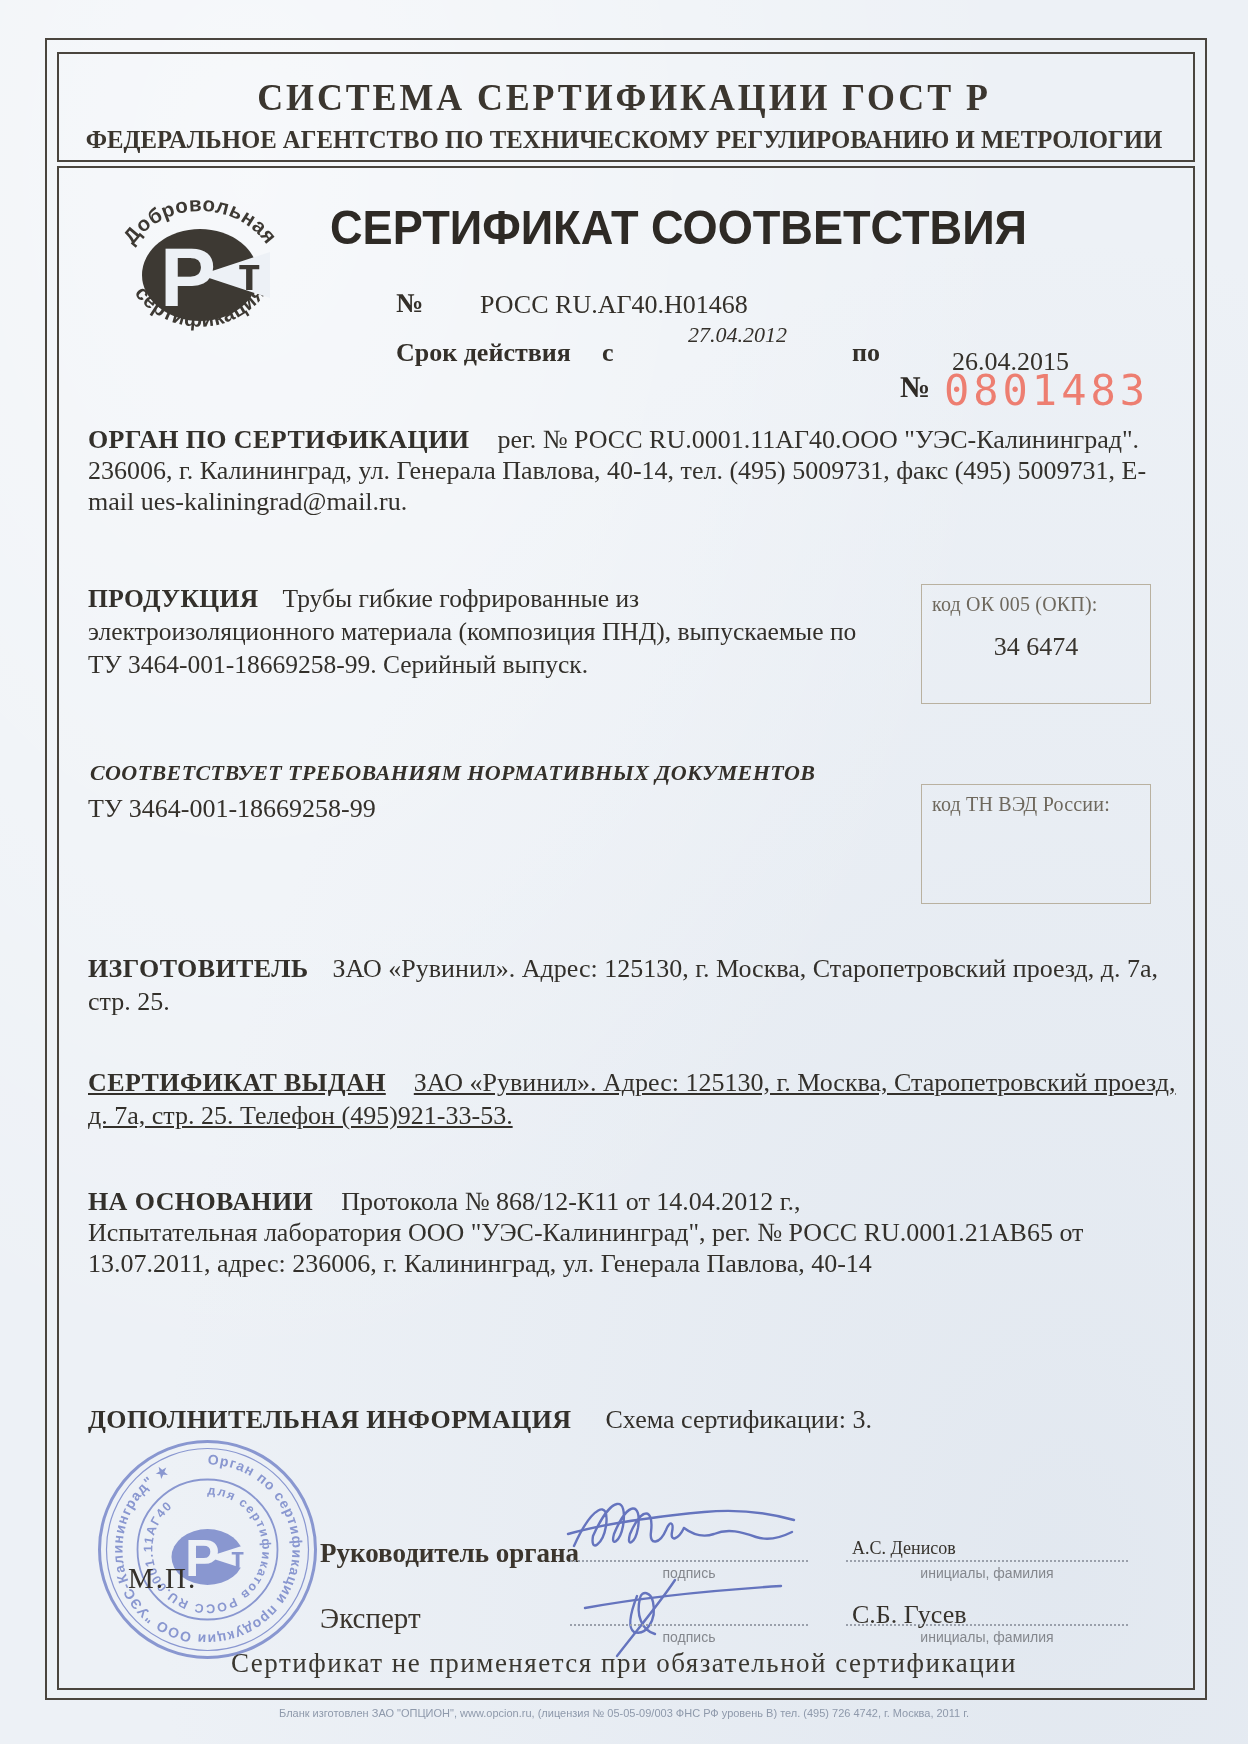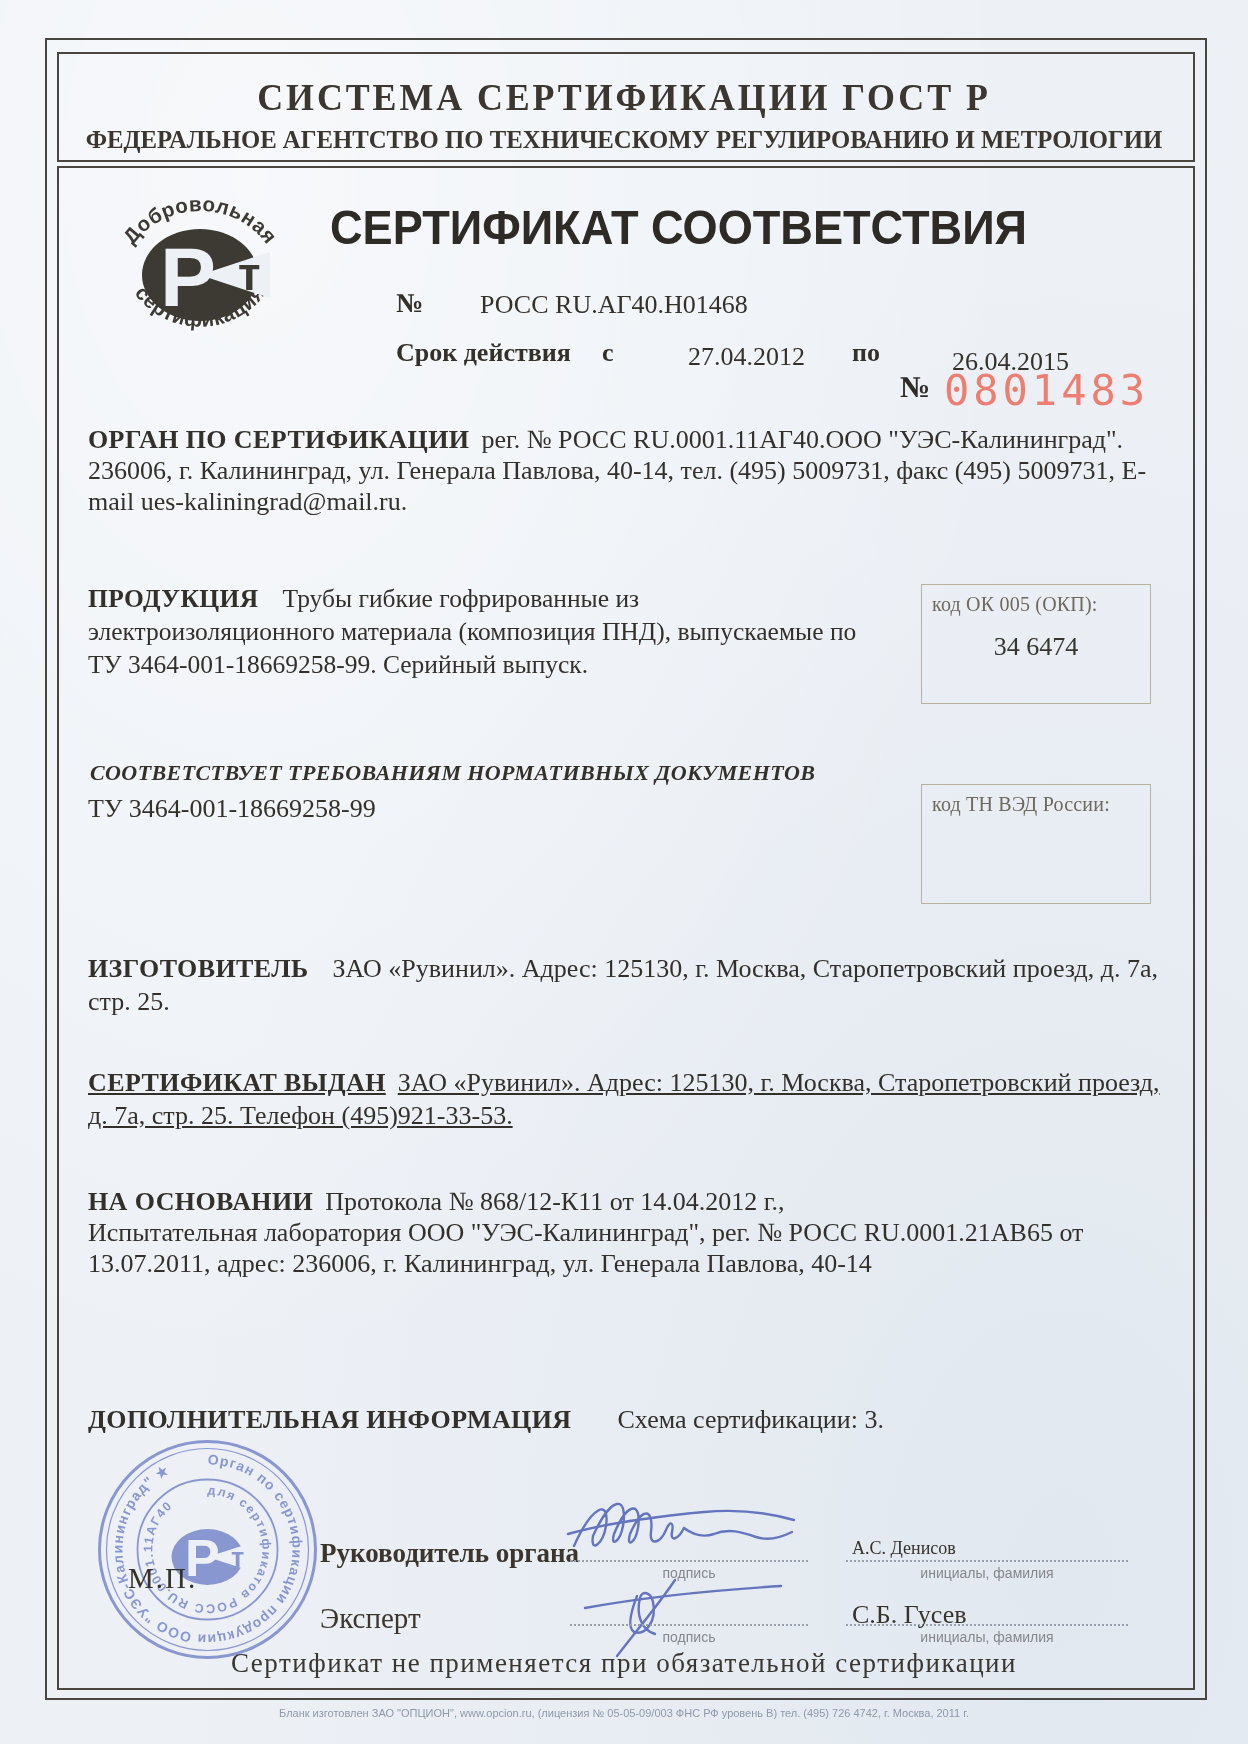--- a/index.html
+++ b/index.html
@@ -27,31 +27,31 @@
 
   .doc-title { left:330px; top:200px;
     font-family:"Liberation Sans", sans-serif; font-weight:bold;
     font-size:48px; color:#2e2a25; transform:scaleX(.94); transform-origin:left top;
     letter-spacing:0; white-space:nowrap; }
 
   .num-label   { left:396px; top:288px; font-weight:bold; font-size:27px; }
   .num-value   { left:480px; top:290px; font-size:26px; }
   .val-label   { left:396px; top:338px; font-weight:bold; font-size:26px; }
   .val-from-l  { left:602px; top:338px; font-weight:bold; font-size:26px; }
-  .val-from    { left:688px; top:342px; font-size:26px; }
+  .val-from    { left:688px; top:322px; font-size:22px;font-style:italic; }
   .val-to-l    { left:852px; top:338px; font-weight:bold; font-size:26px; }
   .val-to      { left:952px; top:347px; font-size:26px; }
 
   .blank-num-label { left:900px; top:370px; font-weight:bold; font-size:30px; color:#2f2b26; }
   .blank-num { left:944px; top:366px;
     font-family:"DejaVu Sans Mono", monospace; font-size:42px;
     letter-spacing:4px; color:#ee6f5f; opacity:.88; white-space:nowrap; }
 
   .para { position:absolute; font-size:26px; line-height:32px; color:#33302b; }
-  .lbl  { font-weight:bold; margin-right:12px; letter-spacing:.4px; white-space:nowrap; }
+  .lbl  { font-weight:bold; margin-right:28px; letter-spacing:.4px; white-space:nowrap; }
 
   .p-org     { left:88px; top:424px; width:1095px; line-height:31px; }
   .p-product { left:88px; top:582px; width:795px;  line-height:33px; font-size:25.5px; }
   .p-conf-h  { left:90px; top:760px; font-weight:bold; font-size:22px; letter-spacing:.4px;font-style:italic; }
   .p-conf-t  { left:88px; top:794px; font-size:26px; }
   .p-manuf   { left:88px; top:952px;  width:1095px; line-height:33px; }
   .p-issued  { left:88px; top:1066px; width:1095px; line-height:33px;text-decoration:underline; }
   .p-basis   { left:88px; top:1186px; width:1095px; line-height:31px; }
   .p-add     { left:88px; top:1404px; width:1095px; }
 
@@ -164,21 +164,21 @@
   </div>
 
   <div class="para p-basis">
     <div>
       <span class="lbl">НА ОСНОВАНИИ</span><span>Протокола № 868/12-К11 от 14.04.2012 г.,</span>
     </div>
     <div>Испытательная лаборатория ООО "УЭС-Калининград", рег. № РОСС RU.0001.21АВ65 от 13.07.2011, адрес: 236006, г. Калининград, ул. Генерала Павлова, 40-14</div>
   </div>
 
   <div class="para p-add">
-    <span class="lbl" style="margin-right:46px">ДОПОЛНИТЕЛЬНАЯ ИНФОРМАЦИЯ</span><span>Схема сертификации: 3.</span>
+    <span class="lbl" style="margin-right:34px">ДОПОЛНИТЕЛЬНАЯ ИНФОРМАЦИЯ</span><span>Схема сертификации: 3.</span>
   </div>
 
   <svg class="abs stamp-svg" width="225" height="225" viewBox="0 0 225 225">
     <defs>
       <path id="st-outer" d="M 112.5 27.5 A 85 85 0 1 1 112.4 27.5"></path>
       <path id="st-inner" d="M 112.5 57.5 A 55 55 0 1 1 112.4 57.5"></path>
     </defs>
     <circle cx="112.5" cy="112.5" r="108" fill="none" stroke="#7484c8" stroke-width="3"></circle>
     <circle cx="112.5" cy="112.5" r="101" fill="none" stroke="#7484c8" stroke-width="1.2"></circle>
     <circle cx="112.5" cy="112.5" r="70" fill="none" stroke="#7484c8" stroke-width="1.8"></circle>

